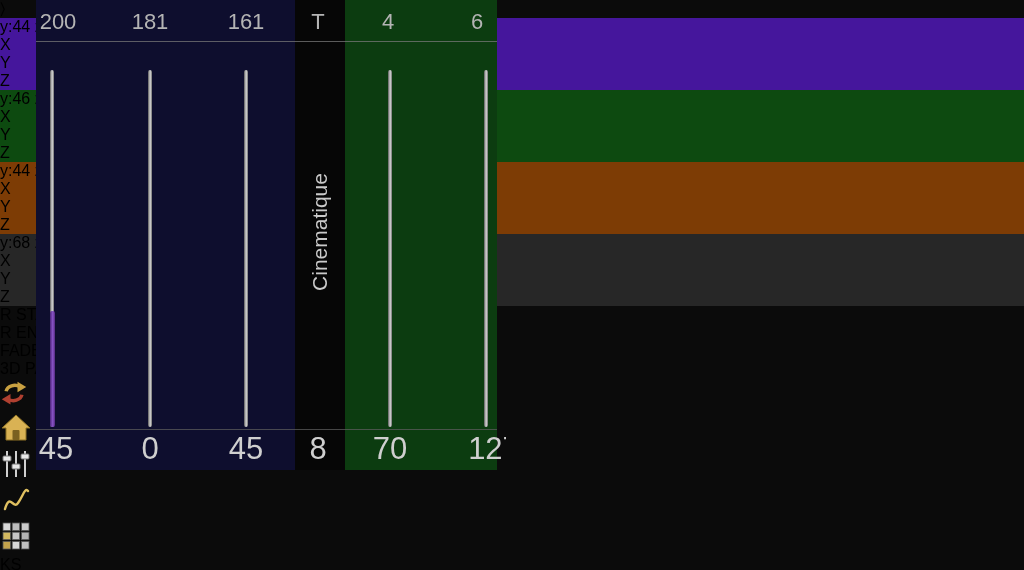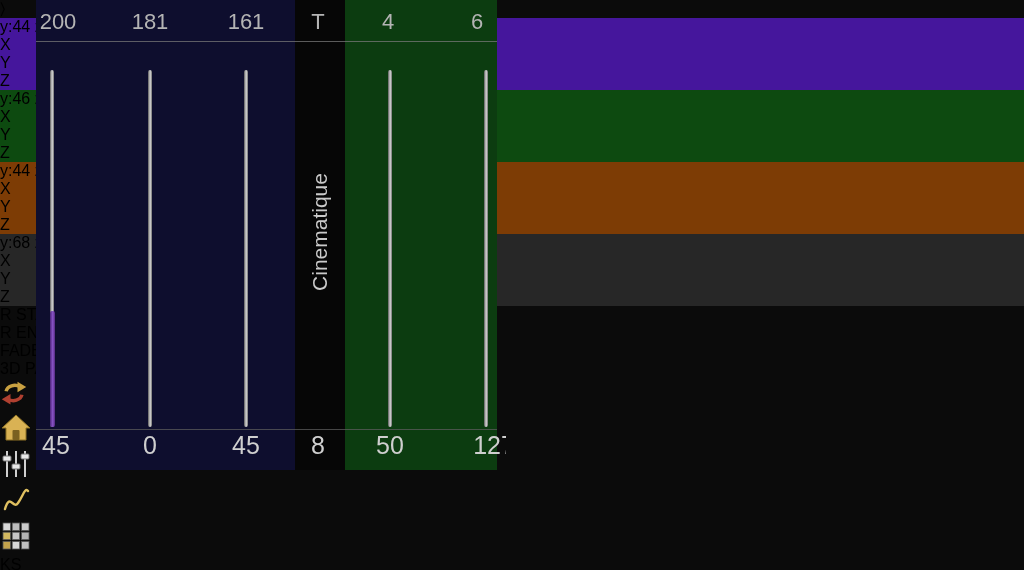--- a/index.html
+++ b/index.html
@@ -7,21 +7,21 @@
   #stage{position:relative;width:1024px;height:570px;overflow:hidden;background:#0b0b0b;
          font-family:"Liberation Sans",sans-serif;-webkit-font-smoothing:antialiased;}
 
   
   #faders-win{position:absolute;left:36px;top:0;width:470px;height:470px;overflow:hidden;z-index:1;}
   .panel-navy{position:absolute;left:0;top:0;width:259px;height:470px;background:#0e0e2e;}
   .panel-t{position:absolute;left:259px;top:0;width:50px;height:470px;background:#060606;}
   .panel-green{position:absolute;left:309px;top:0;width:152px;height:470px;background:#0c3c10;}
   .hline{position:absolute;height:1px;background:#787878;opacity:.75;}
   .fhdr{position:absolute;top:9px;transform:translateX(-50%);font-size:22px;color:#b4b4b4;}
-  .fval{position:absolute;top:431px;transform:translateX(-50%);font-size:25px;color:#cfcfcf;}
+  .fval{position:absolute;top:431px;transform:translateX(-50%);font-size:31px;color:#cfcfcf;}
   .vert-label{position:absolute;left:284px;top:232px;transform:translate(-50%,-50%) rotate(-90deg);
               white-space:nowrap;font-size:21px;color:#c9c9c9;}
   .track{position:absolute;width:4px;top:70px;height:357px;border-radius:2px;
          background:linear-gradient(90deg,#5a5a5a,#d8d8d8 55%,#6f6f6f);}
   .tfill{position:absolute;width:5px;border-radius:2px;}
   .tfill.purple{background:linear-gradient(90deg,#4a2378,#8a55c8 55%,#52287e);}
   .tfill.green{background:linear-gradient(90deg,#174a1c,#4f9a57 55%,#1c5422;}
   .tfill.maroon{background:linear-gradient(90deg,#3f0d06,#8a2a14 55%,#4a1008);}
   .tfill.olive{background:linear-gradient(90deg,#4f4414,#a08c3a 55%,#584a16);}
   .handle{position:absolute;width:42px;height:59px;border:2px solid #bdbdbd;border-radius:7px;
@@ -151,21 +151,21 @@
     <div class="handle green" style="left:189px;top:253px;">
         <div class="grip"></div>
       </div>
     <div class="knob orange" style="left:334px;top:137px;"></div>
     <div class="knob gold" style="left:430px;top:42px;"></div>
 
     <span class="fval" style="left:20px;">45</span>
     <span class="fval" style="left:114px;">0</span>
     <span class="fval" style="left:210px;">45</span>
     <span class="fval" style="left:282px;">8</span>
-    <span class="fval" style="left:354px;">50</span>
+    <span class="fval" style="left:354px;">70</span>
     <span class="fval" style="left:458px;">127</span>
   </div>
 
   <span class="chevron">〉</span>
 
   
   <div id="pads-win">
     <div id="quads">
       <div class="quad" style="background: rgb(69, 22, 156);">
         <span class="qy">y:44</span>

